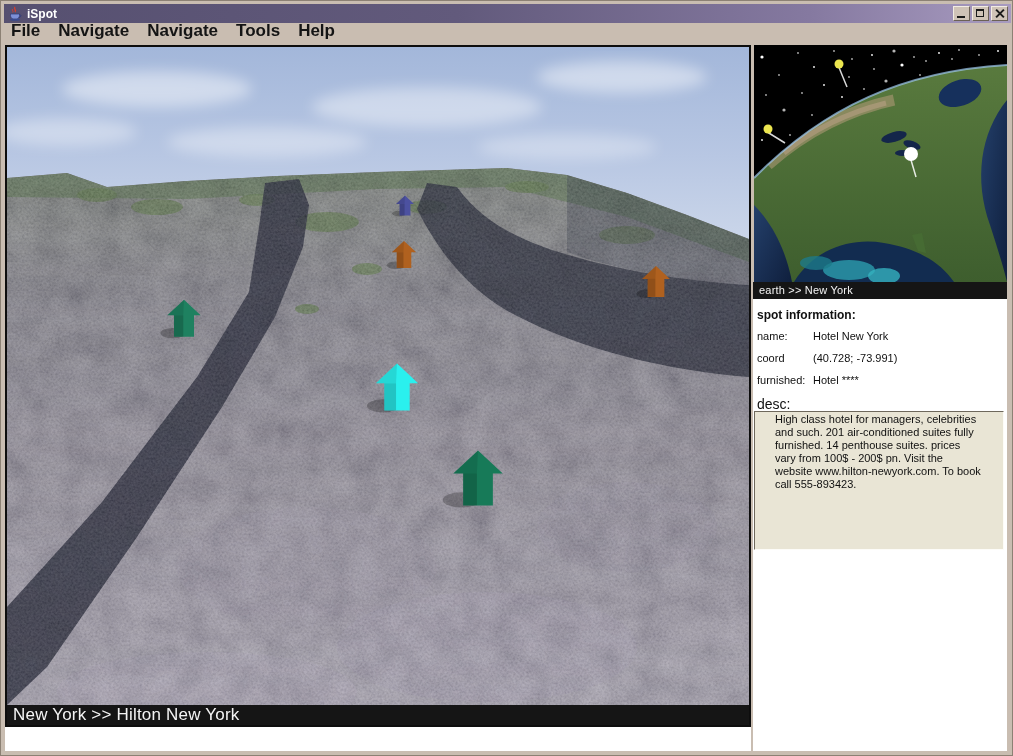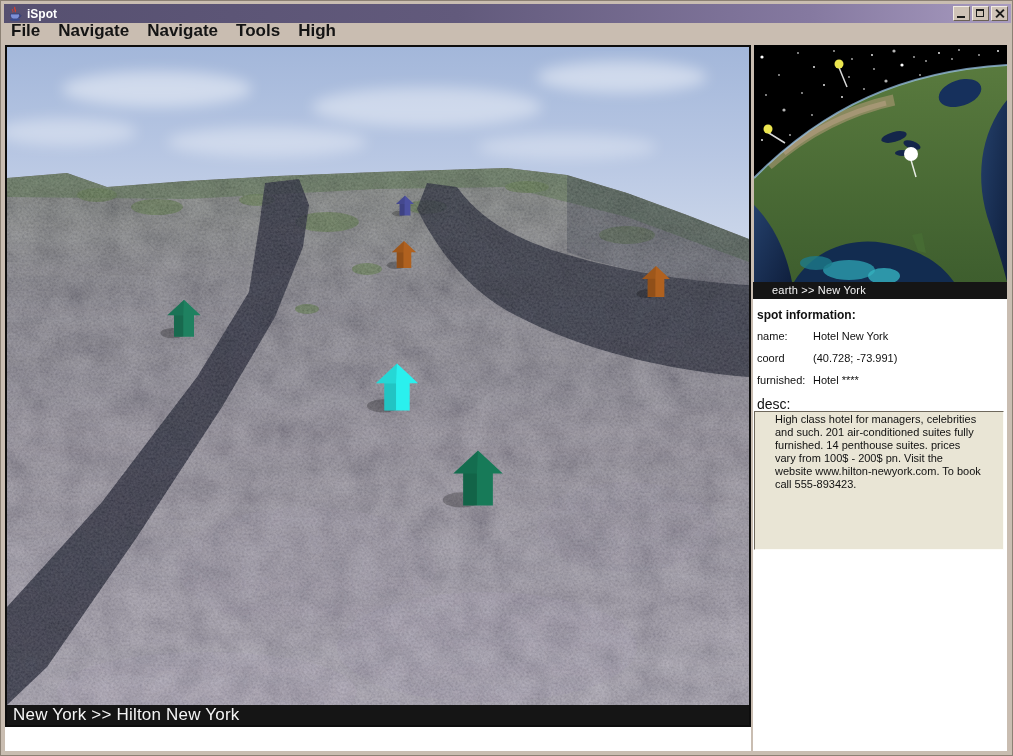--- a/index.html
+++ b/index.html
@@ -50,21 +50,21 @@
     position:absolute; left:0; bottom:0; width:742px; height:20px;
     background:#151515; color:#f4f4f4; font-size:17px; line-height:20px;
     padding-left:6px; box-sizing:border-box; letter-spacing:.2px;
   }
   .white-strip { position:absolute; left:4px; top:726px; width:746px; height:24px; background:#ffffff; }
   
   .globe-frame { position:absolute; left:753px; top:44px; width:253px; height:237px; background:#000; }
   .globe-breadcrumb {
     position:absolute; left:752px; top:281px; width:254px; height:25px;
     background:#151515; color:#f4f4f4; font-size:11px; line-height:17px;
-    padding-left:19px; box-sizing:border-box; letter-spacing:.2px;
+    padding-left:6px; box-sizing:border-box; letter-spacing:.2px;
   }
   .info-panel { position:absolute; left:752px; top:298px; width:254px; height:452px; background:#ffffff; color:#101010; }
   .info-heading { position:absolute; left:4px; top:9px; font-size:12px; font-weight:bold; }
   .info-row { position:absolute; left:4px; font-size:11px; white-space:nowrap; }
   .info-row .lbl { display:inline-block; width:56px; }
   .row-0 { top:31px; } .row-1 { top:53px; } .row-2 { top:75px; }
   .desc-label { position:absolute; left:4px; top:97px; font-size:14px; }
   .desc-box {
     position:absolute; left:1px; top:112px; width:250px; height:139px;
     background:#e9e5d5; border:1px solid; border-color:#6e685c #fdfcf8 #fdfcf8 #6e685c;
@@ -95,21 +95,21 @@
     <div class="win-btn">
         <span class="glyph-close"></span>
       </div>
   </div>
 
   <div class="menubar">
     <span class="menu-item">File</span>
     <span class="menu-item">Navigate</span>
     <span class="menu-item">Navigate</span>
     <span class="menu-item">Tools</span>
-    <span class="menu-item">High</span>
+    <span class="menu-item">Help</span>
   </div>
 
   <div class="main-frame">
     <div class="scene">
       <svg width="742" height="658" viewBox="0 0 742 658">
         <defs>
           <linearGradient id="skyG" x1="0" y1="0" x2="0" y2="1">
             <stop offset="0" stop-color="#a3b7da"></stop>
             <stop offset="0.55" stop-color="#b8c7e3"></stop>
             <stop offset="1" stop-color="#ccd7ea"></stop>

